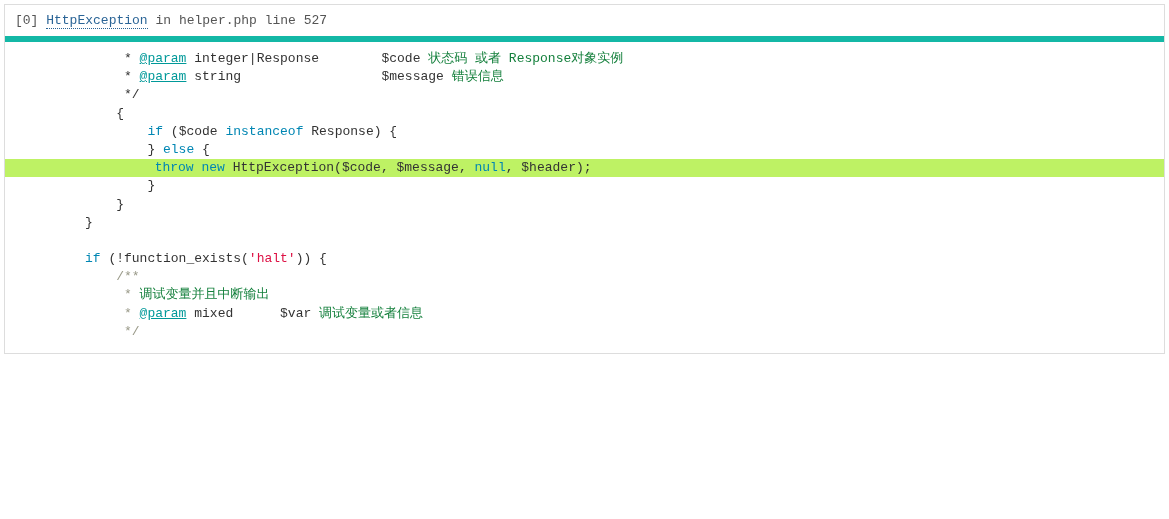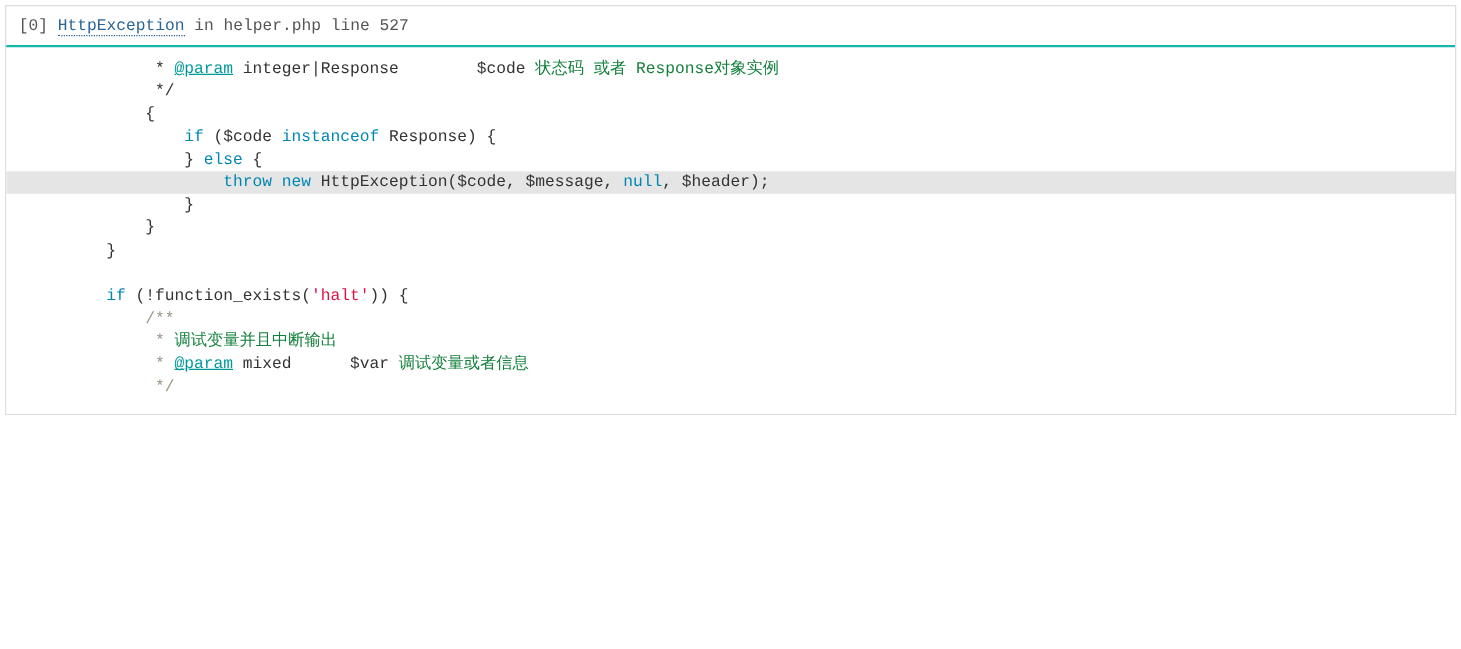--- a/index.html
+++ b/index.html
@@ -10,21 +10,21 @@
     background: #fff;
     color: #333;
   }
   .container {
     border: 1px solid #ddd;
     margin: 4px;
     background: #fff;
   }
   .header {
     padding: 8px 10px;
-    border-bottom: 2px solid #14b8a6;
+    border-bottom: 6px solid #14b8a6;
     font-size: 13px;
     color: #333;
   }
   .header .idx { color: #555; }
   .header .exc {
     color: #2a6496;
     border-bottom: 1px dotted #2a6496;
   }
   .header .in { color: #555; }
   .header .file { color: #555; }
@@ -33,41 +33,42 @@
     background: #fff;
     overflow-x: auto;
   }
   .line {
     white-space: pre;
     line-height: 1.4;
     padding: 0 0 0 80px;
     font-family: Consolas, "Courier New", monospace;
   }
   .line.highlight {
-    background: #e5e5e5;
-    padding-left: 80px;
+    background: #bef264;
+    padding-left: 56px;
   }
   .c-doc { color: #998; }
   .c-tag { color: #009999; text-decoration: underline; } 
   .c-kw { color: #0086b3; }
   .c-string { color: #dd1144; }
   .c-brown { color: #15803d; }
 </style>
 </head>
 <body>
 
 <div class="container">
   <div class="header">
     <span class="idx">[0]</span>
     <span class="exc">HttpException</span>
     <span class="in">in</span>
     <span class="file">helper.php line 527</span>
   </div>
   <div class="code-block" id="code-block">
   <div class="line">     * <span class="c-tag">@param</span> integer|Response        $code <span class="c-brown">状态码 或者 Response对象实例</span></div>
+      <div class="line">     * <span class="c-tag">@param</span> string                  $message <span class="c-brown">错误信息</span></div>
       <div class="line">     */</div>
       <div class="line">    {</div>
       <div class="line">        <span class="c-kw">if</span> ($code <span class="c-kw">instanceof</span> Response) {</div>
       <div class="line">        } <span class="c-kw">else</span> {</div>
       <div class="line highlight">            <span class="c-kw">throw</span> <span class="c-kw">new</span> HttpException($code, $message, <span class="c-kw">null</span>, $header);</div>
       <div class="line">        }</div>
       <div class="line">    }</div>
       <div class="line">}</div>
       <div class="line">&nbsp;</div>
       <div class="line"><span class="c-kw">if</span> (!function_exists(<span class="c-string">'halt'</span>)) {</div>

